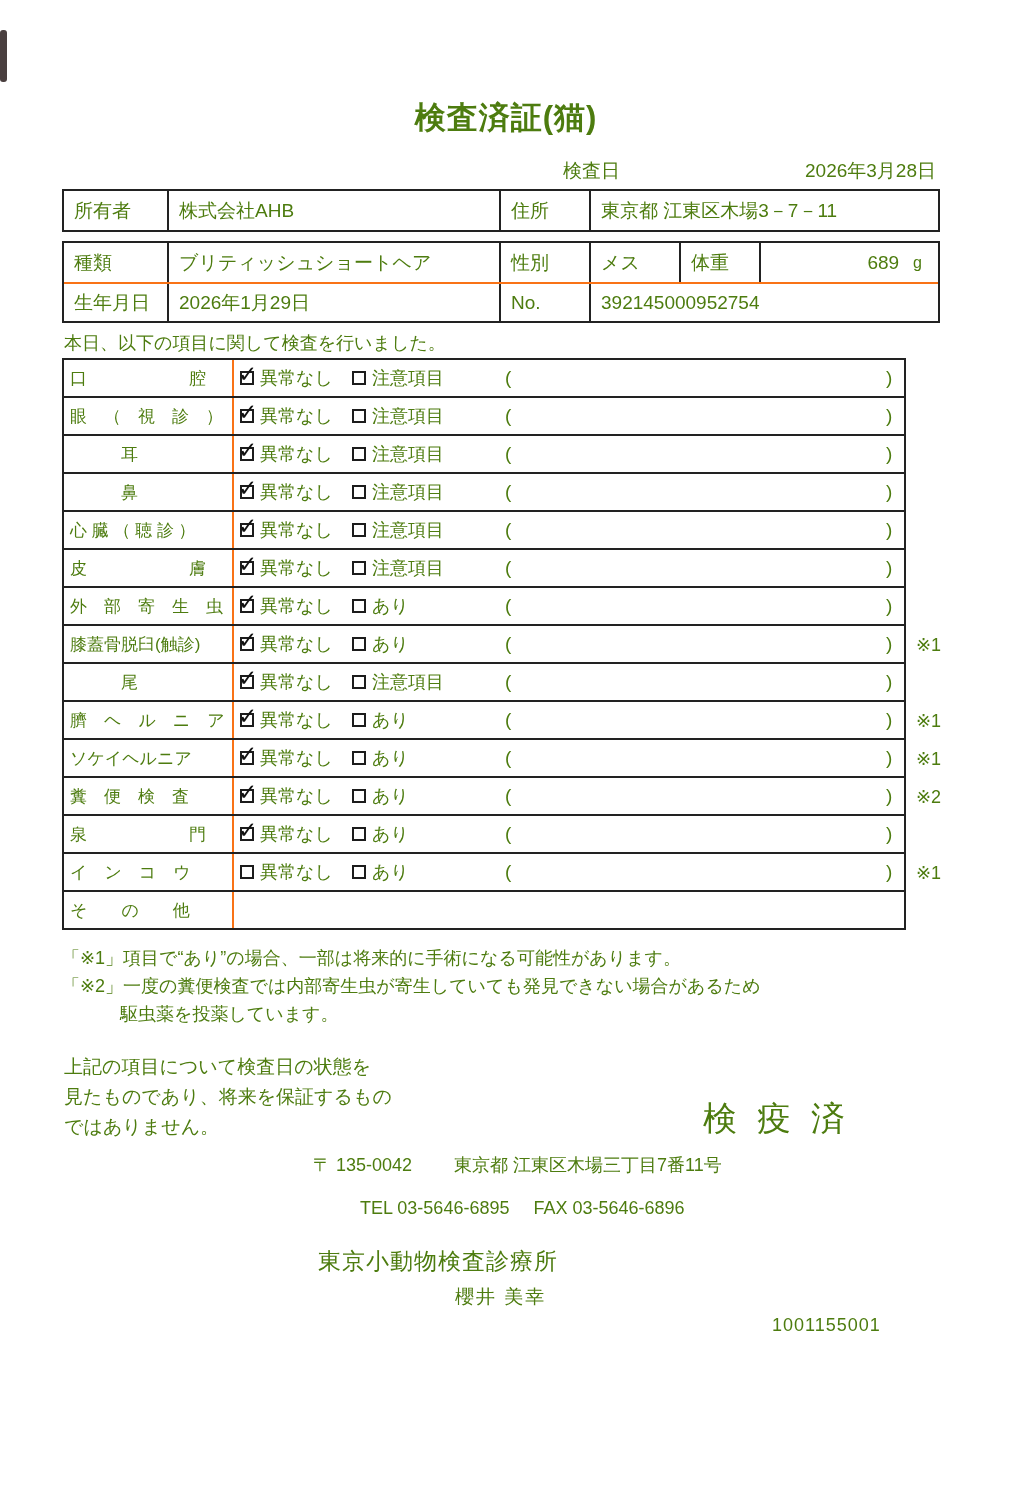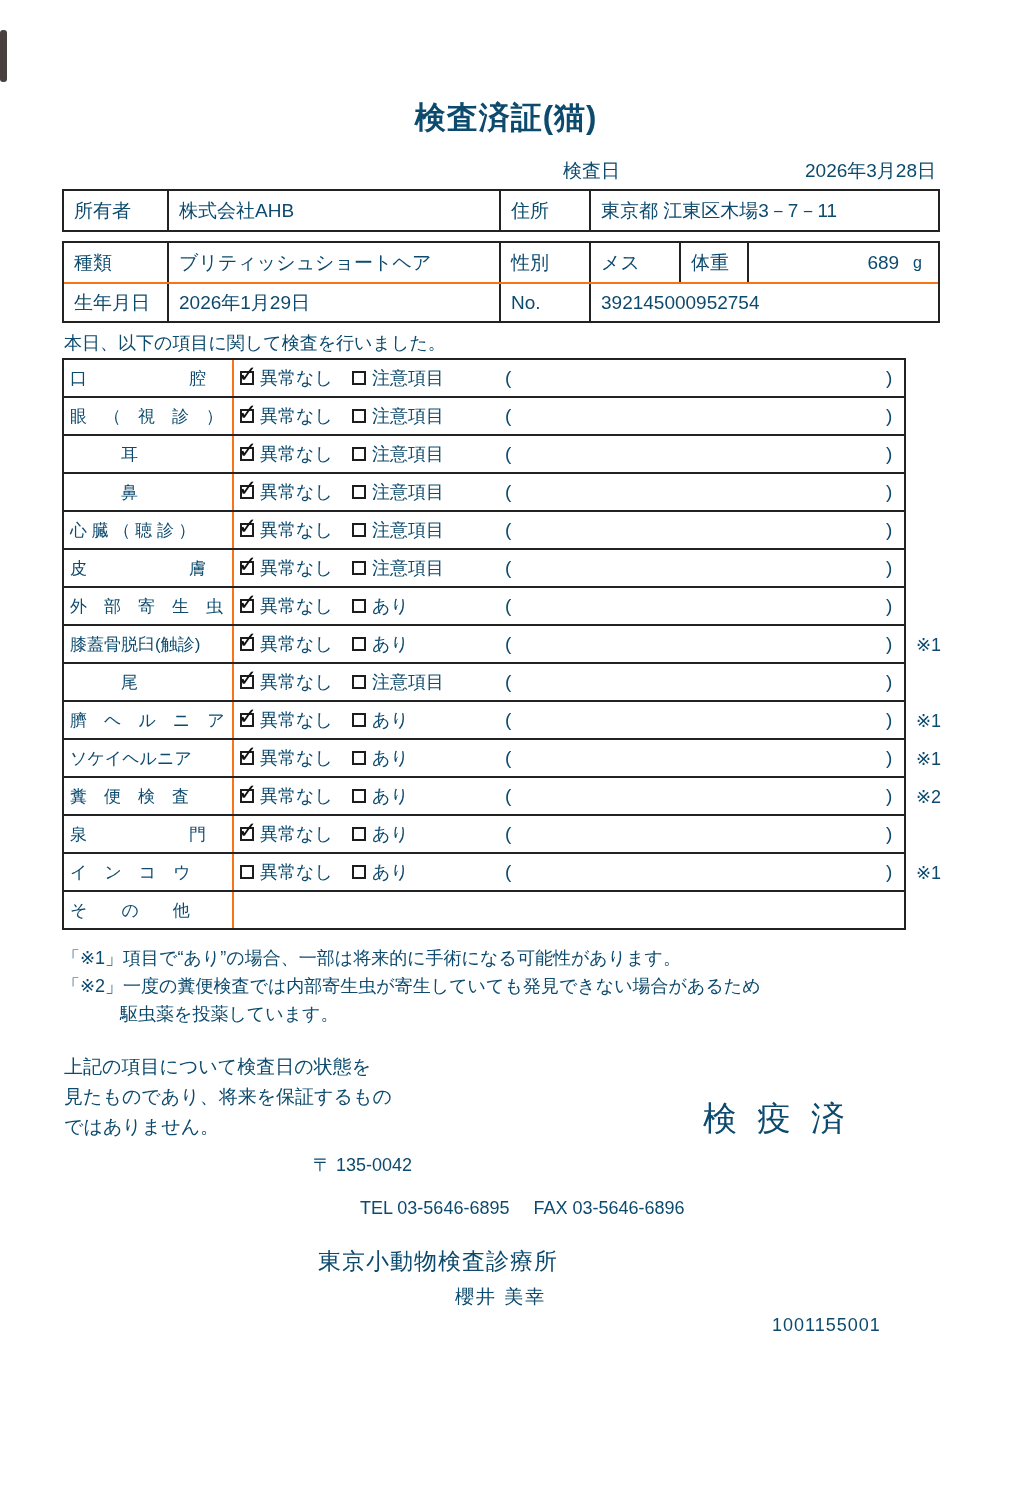--- a/index.html
+++ b/index.html
@@ -1,34 +1,34 @@
 <!DOCTYPE html>
 <html><head>
 <meta charset="utf-8">
 <style>
   * { box-sizing: border-box; margin: 0; padding: 0; }
   body { margin: 0; background: #ffffff; }
   .page {
     position: relative; width: 1012px; height: 1493px; background: #ffffff;
-    font-family: "Liberation Sans", "DejaVu Sans", sans-serif; color: #0c4a6e;
+    font-family: "Liberation Sans", "DejaVu Sans", sans-serif; color: #4d7c0f;
     overflow: hidden;
   }
   .scan-mark { position: absolute; left: 0; top: 30px; width: 7px; height: 52px; background: #4a3f3f; border-radius: 3px; }
   .title { position: absolute; top: 97px; left: 0; width: 100%; text-align: center; font-size: 31px; font-weight: 600; letter-spacing: 1px; }
   .date-label { position: absolute; top: 158px; left: 563px; font-size: 19px; }
   .date-value { position: absolute; top: 158px; left: 758px; width: 178px; text-align: right; font-size: 19px; }
 
   .tbl { position: absolute; left: 62px; width: 878px; border: 2px solid #222; background: #fff; }
   .owner-tbl { top: 189px; }
   .animal-tbl { top: 241px; }
   .trow { display: flex; height: 39px; }
   .trow + .trow { border-top: 2px solid #f97316; }
   .tcell { display: flex; align-items: center; padding: 0 10px; font-size: 19px; min-width: 0; white-space: nowrap; }
   .tcell + .tcell { border-left: 2px solid #222; }
-  .w1 { width: 103px; } .w2 { width: 332px; } .w3 { width: 90px; } .w4 { width: 90px; } .w5 { width: 68px; } .wf { flex: 1; }
+  .w1 { width: 103px; } .w2 { width: 332px; } .w3 { width: 90px; } .w4 { width: 90px; } .w5 { width: 80px; } .wf { flex: 1; }
   .weight { justify-content: flex-end; padding-right: 16px; gap: 14px; }
   .unit { font-size: 16px; }
 
   .intro { position: absolute; top: 331px; left: 64px; font-size: 18px; }
 
   .chk-table { position: absolute; top: 358px; left: 62px; width: 844px; border: 2px solid #222; border-bottom: 0; background: #fff; }
   .chk-row { position: relative; display: flex; height: 38px; border-bottom: 2px solid #222; }
   .cell-label { width: 170px; border-right: 2px solid #f97316; display: flex; align-items: center; padding: 0 6px; font-size: 17px; white-space: pre; flex: none; }
   .cell-rest { flex: 1; position: relative; display: flex; align-items: center; font-size: 18px; }
   .opt { display: flex; align-items: center; flex: none; }
@@ -323,20 +323,21 @@
   <div class="disclaimer">
     <div>上記の項目について検査日の状態を</div>
     <div>見たものであり、将来を保証するもの</div>
     <div>ではありません。</div>
   </div>
 
   <div class="stamp">検疫済</div>
 
   <div class="addr-line">
     <span>〒 135-0042</span>
+    <span>東京都 江東区木場三丁目7番11号</span>
   </div>
 
   <div class="tel-line">
     <span>TEL 03-5646-6895</span>
     <span>FAX 03-5646-6896</span>
   </div>
 
   <div class="clinic">東京小動物検査診療所</div>
   <div class="person">櫻井 美幸</div>
   <div class="code">1001155001</div>

